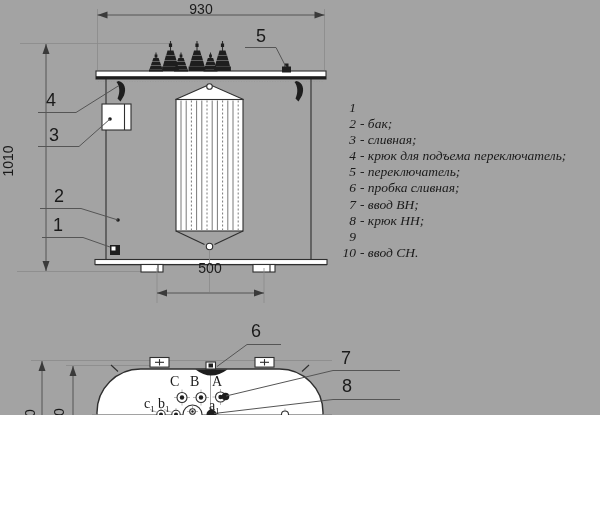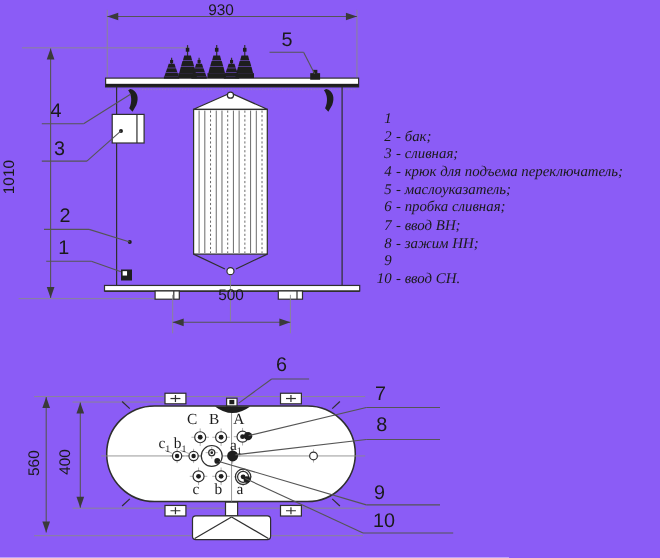--- a/index.html
+++ b/index.html
@@ -1,16 +1,16 @@
 <!DOCTYPE html>
 <html><head>
 <meta charset="utf-8">
 <style>
   html,body{margin:0;padding:0;background:#fff}
-  .canvas{position:relative;width:600px;height:507px;background:#8b5cf6;overflow:hidden;
+  .canvas{position:relative;width:600px;height:415px;background:#a3a3a3;overflow:hidden;
           font-family:"Liberation Sans",sans-serif;color:#1a1a1a}
   .canvas svg{position:absolute;left:0;top:0}
   
   .o{stroke:#2f2f2f;stroke-width:1.1;fill:none}
   .ow{stroke:#2f2f2f;stroke-width:1.1;fill:#fff}
   .ot{stroke:#2f2f2f;stroke-width:1.4;fill:#fff}
   .d{stroke:#555;stroke-width:1;fill:none}
   .e{stroke:#8a8a8a;stroke-width:.8;fill:none}
   .e2{stroke:#999;stroke-width:.7;fill:none}
   .f{fill:#1e1e1e;stroke:none}
@@ -329,33 +329,33 @@
   <div class="lrow">
         <span class="lnum">3</span>
         <span class="ltxt">- сливная;</span>
       </div>
   <div class="lrow">
         <span class="lnum">4</span>
         <span class="ltxt">- крюк для подъема переключатель;</span>
       </div>
   <div class="lrow">
         <span class="lnum">5</span>
-        <span class="ltxt">- маслоуказатель;</span>
+        <span class="ltxt">- переключатель;</span>
       </div>
   <div class="lrow">
         <span class="lnum">6</span>
         <span class="ltxt">- пробка сливная;</span>
       </div>
   <div class="lrow">
         <span class="lnum">7</span>
         <span class="ltxt">- ввод ВН;</span>
       </div>
   <div class="lrow">
         <span class="lnum">8</span>
-        <span class="ltxt">- зажим НН;</span>
+        <span class="ltxt">- крюк НН;</span>
       </div>
   <div class="lrow">
         <span class="lnum">9</span>
       </div>
   <div class="lrow">
         <span class="lnum">10</span>
         <span class="ltxt">- ввод СН.</span>
       </div>
 </div>
 

